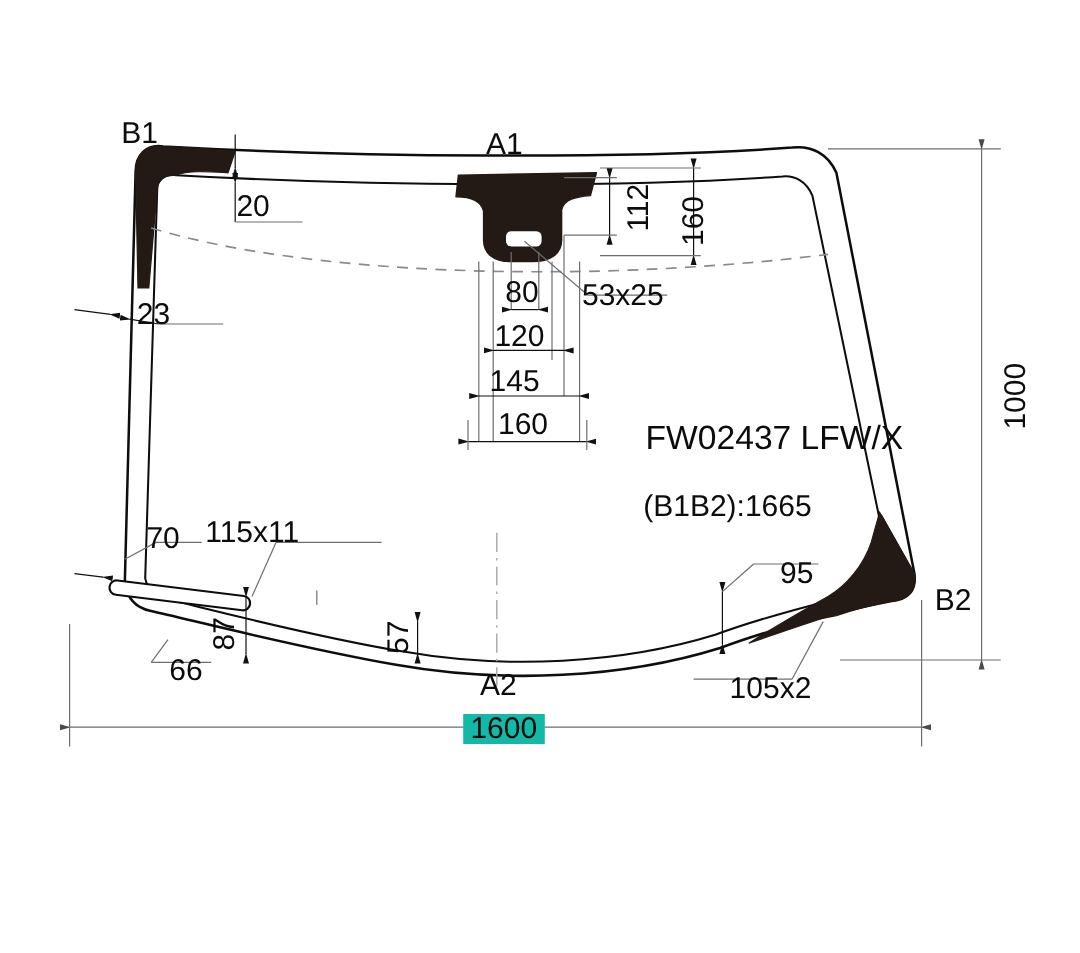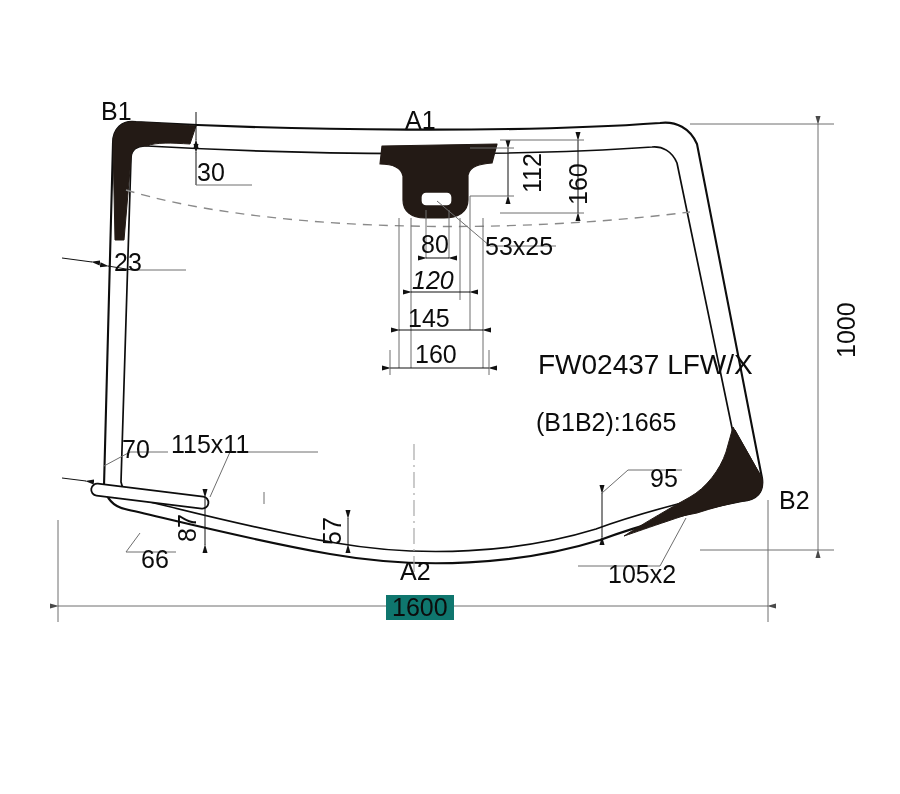--- a/index.html
+++ b/index.html
@@ -182,39 +182,39 @@
       <line x1="690" y1="124" x2="834" y2="124"></line>
       <line x1="700" y1="550" x2="834" y2="550"></line>
     </g>
   </svg>
 
   <div class="lbl big" style="left:101px;top:99px;">B1</div>
   <div class="lbl big" style="left:405px;top:108px;">A1</div>
   <div class="lbl big" style="left:400px;top:559px;">A2</div>
   <div class="lbl big" style="left:779px;top:488px;">B2</div>
 
-  <div class="lbl big" style="left:197px;top:160px;">30</div>
+  <div class="lbl big" style="left:197px;top:160px;">20</div>
   <div class="lbl big" style="left:114px;top:250px;">23</div>
 
   <div class="lbl big rot90" style="left:520px;top:193px;">112</div>
   <div class="lbl big rot90" style="left:566px;top:205px;">160</div>
 
   <div class="lbl big" style="left:421px;top:232px;">80</div>
   <div class="lbl big" style="left:485px;top:234px;">53x25</div>
-  <div class="lbl big" style="left:412px;top:268px;font-style:italic;">120</div>
+  <div class="lbl big" style="left:412px;top:268px;">120</div>
   <div class="lbl big" style="left:408px;top:306px;">145</div>
   <div class="lbl big" style="left:415px;top:342px;">160</div>
 
   <div class="lbl codebig" style="left:538px;top:351px;">FW02437 LFW/X</div>
   <div class="lbl big" style="left:536px;top:410px;">(B1B2):1665</div>
 
   <div class="lbl big" style="left:98px;top:437px;margin-left:24px;">70</div>
   <div class="lbl big" style="left:171px;top:432px;">115x11</div>
   <div class="lbl big rot90" style="left:175px;top:542px;">87</div>
   <div class="lbl big" style="left:141px;top:547px;">66</div>
   <div class="lbl big rot90" style="left:320px;top:545px;">57</div>
   <div class="lbl big" style="left:638px;top:466px;margin-left:12px;">95</div>
   <div class="lbl big" style="left:584px;top:562px;margin-left:24px;">105x2</div>
 
-  <div class="lbl big" style="left:386px;top:595px;background:#0f766e;padding:0 6px;">1600</div>
+  <div class="lbl big" style="left:386px;top:595px;background:#14b8a6;padding:0 6px;">1600</div>
   <div class="lbl big rot90" style="left:828px;top:358px;background:#fff;padding:6px 0;">1000</div>
 
 </div>
 
 </body></html>

